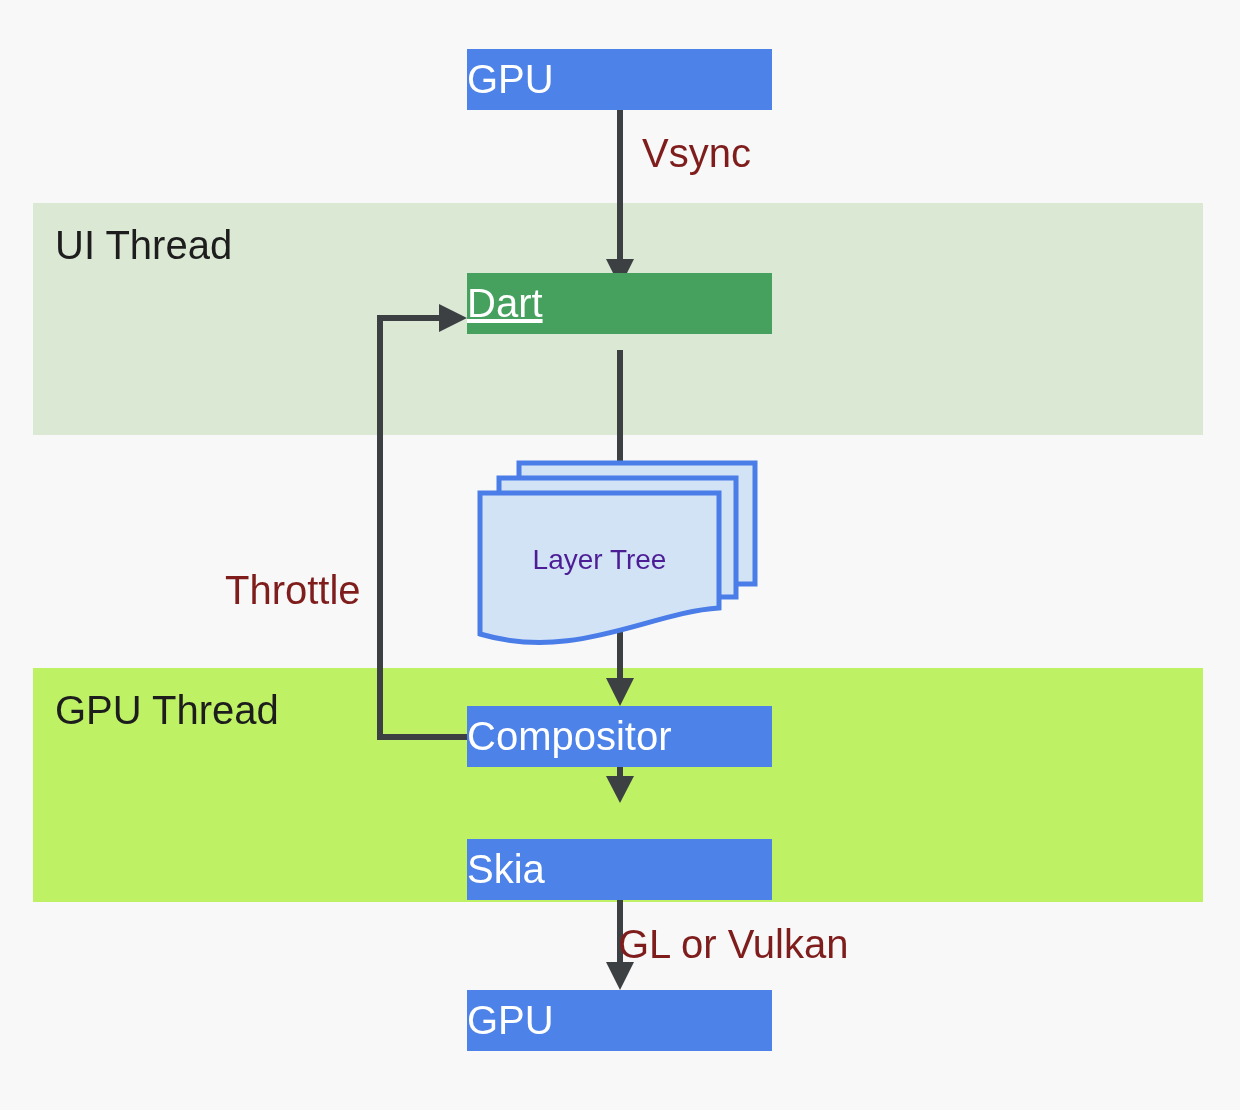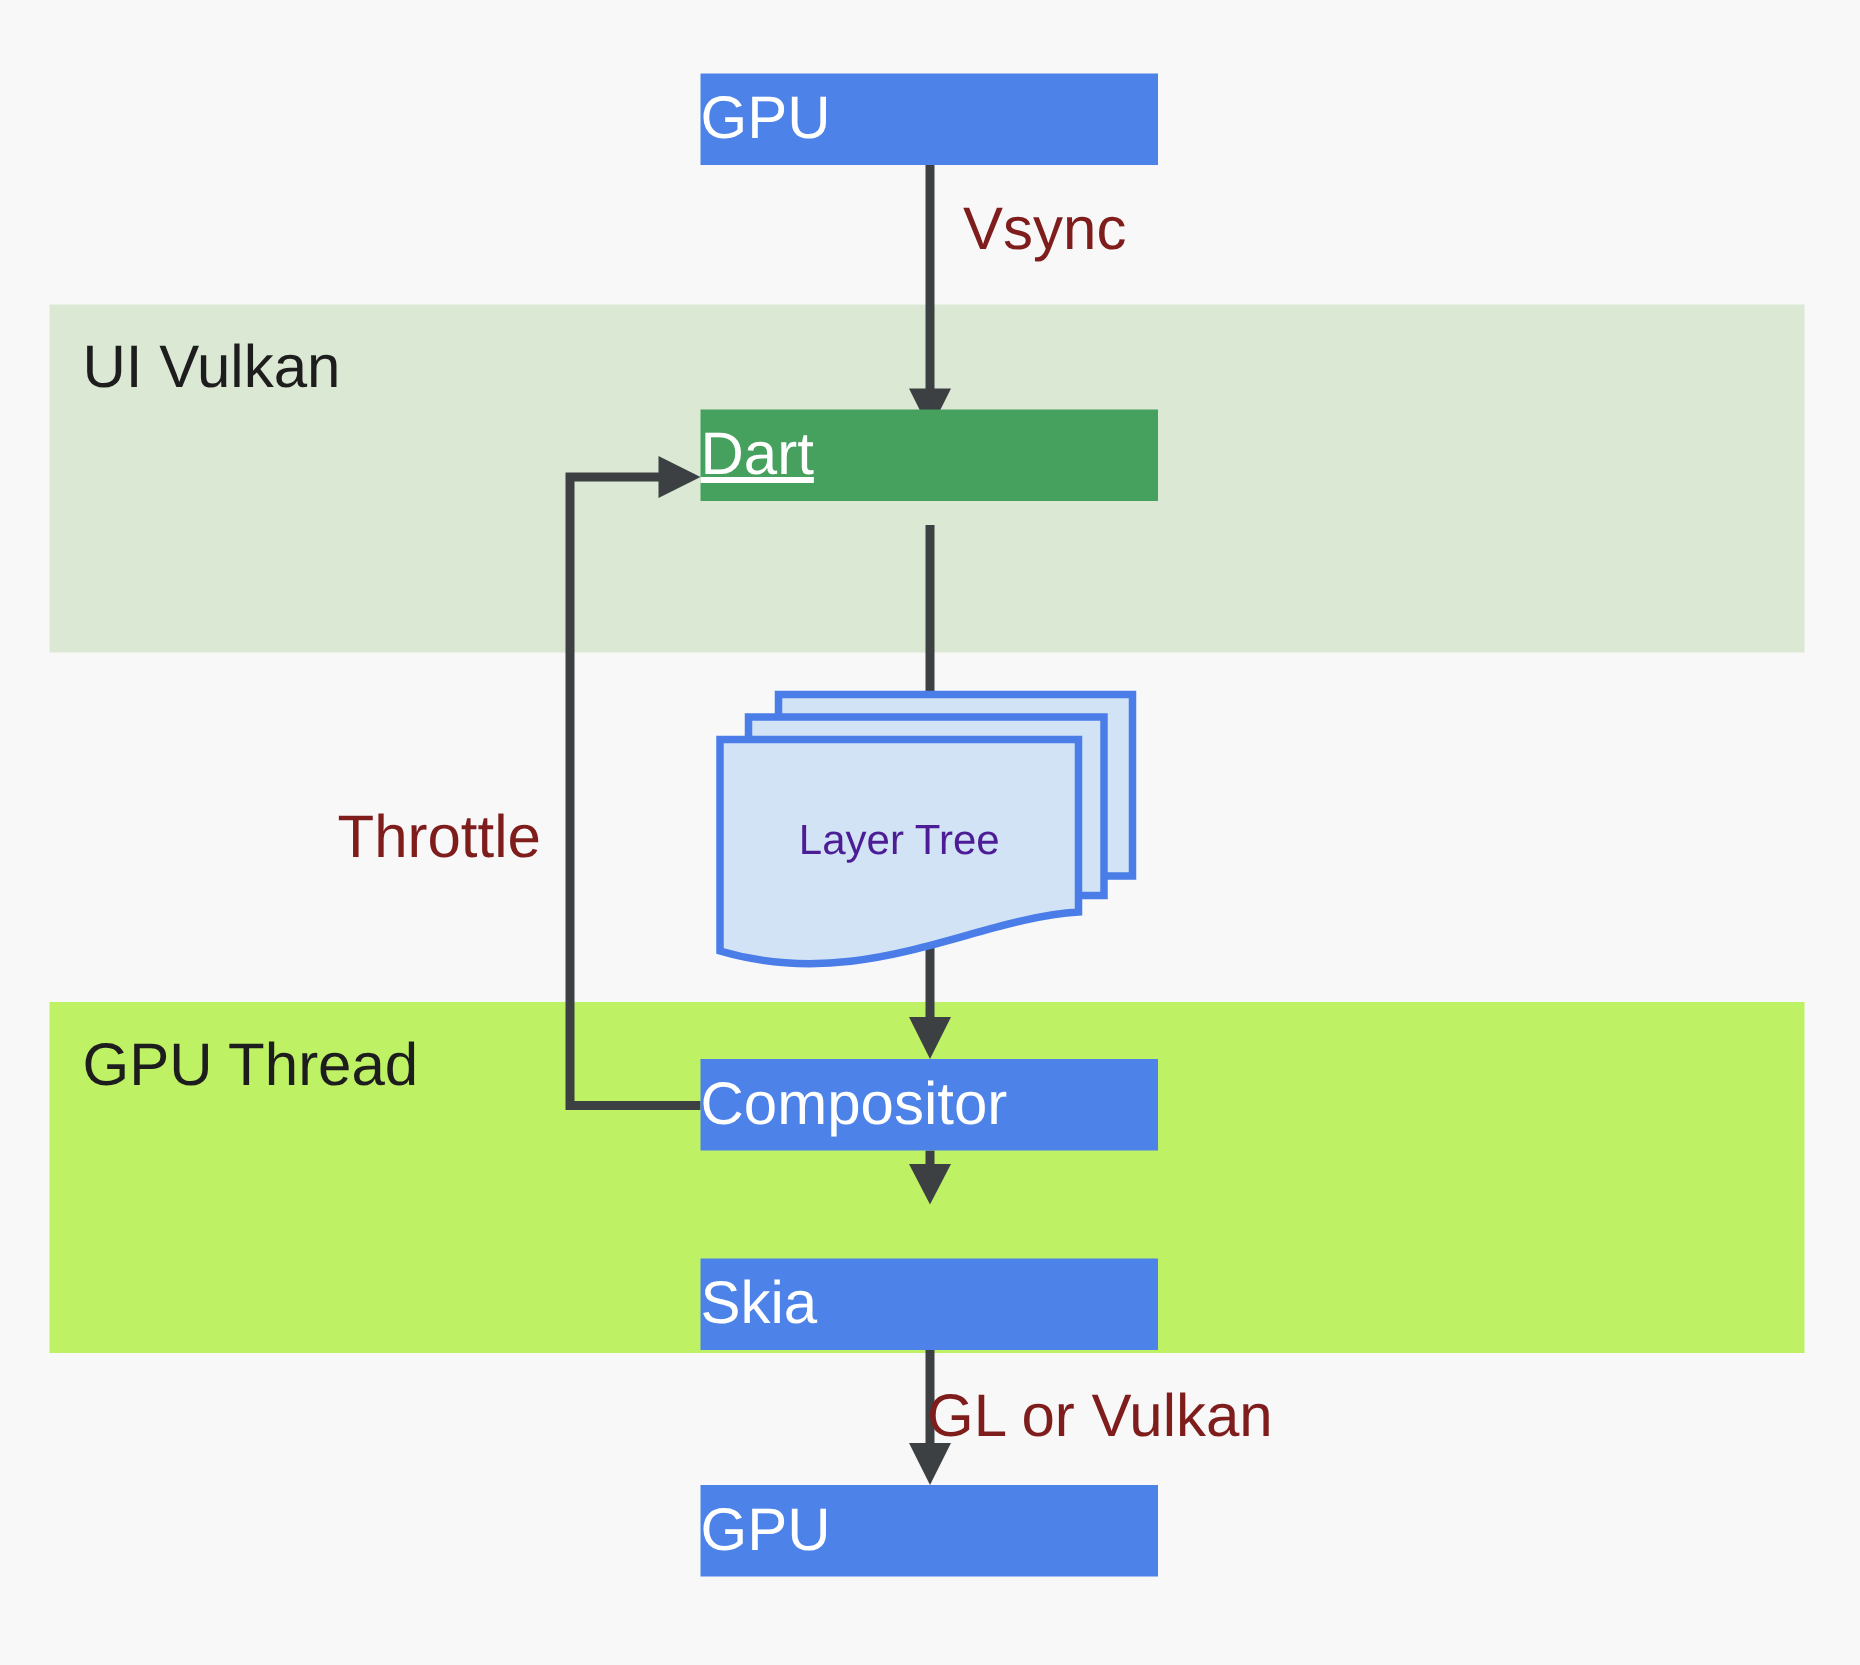--- a/index.html
+++ b/index.html
@@ -48,39 +48,39 @@
   .node-compositor  { top: 706px; }
   .node-skia        { top: 803px; margin-top: 36px; }
   .node-gpu-bottom  { top: 990px; }
   .edge-label {
     position: absolute;
     font-size: 40px;
     color: #7f1d1d;
     white-space: nowrap;
   }
   .label-vsync    { left: 642px; top: 131px; }
-  .label-throttle { left: 225px; top: 536px; }
+  .label-throttle { left: 225px; top: 568px; }
   .label-gl       { left: 618px; top: 922px; }
   .layer-tree-label {
     position: absolute;
     left: 480px;
     top: 544px;
     width: 239px;
     text-align: center;
     font-size: 28px;
     color: #4c1d95;
   }
 </style>
 </head>
 <body>
 
 <div class="canvas">
 
   <div class="band band-ui">
-    <div class="band-label">UI Vulkan</div>
+    <div class="band-label">UI Thread</div>
   </div>
   <div class="band band-gpu">
     <div class="band-label">GPU Thread</div>
   </div>
 
   <svg class="lines-svg" viewBox="0 0 1240 1110">
 
     <line x1="620" y1="109" x2="620" y2="262" stroke-width="6" stroke="#3c4043"></line>
     <polygon points="606,259 634,259 620,287" fill="#3c4043"></polygon>
 

